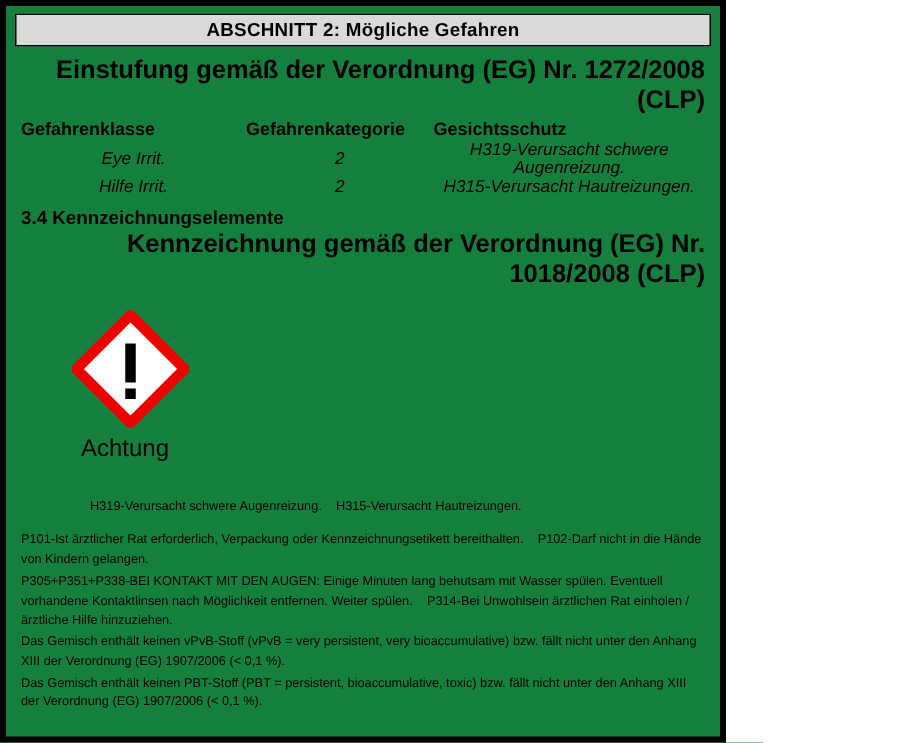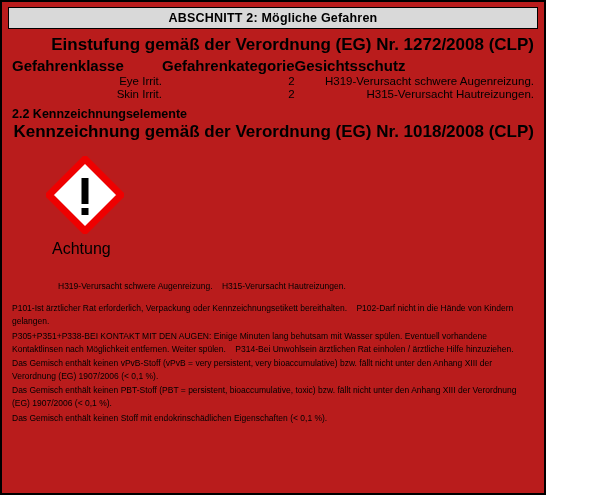--- a/index.html
+++ b/index.html
@@ -9,25 +9,25 @@
   body {
     width: 602px;
     height: 495px;
     background: #ffffff;
     font-family: "Liberation Sans", sans-serif;
     color: #000000;
     overflow: hidden;
   }
   .page {
     position: relative;
-    width: 546px;
+    width: 484px;
     height: 495px;
     box-sizing: border-box;
-    border: 2px solid #000000;
-    background: #b91c1c;
+    border: 4px solid #000000;
+    background: #15803d;
     padding: 0;
   }
   .section-header {
     margin: 5px 6px 0 6px;
     border: 1px solid #000000;
     background: #d9d9d9;
     text-align: center;
     font-weight: bold;
     font-size: 12.5px;
     padding: 3px 0 3px 0;
@@ -49,28 +49,29 @@
   }
   table.cls {
     border-collapse: collapse;
     font-size: 11.5px;
     width: 100%;
     margin-top: 0px;
   }
   table.cls th {
     text-align: left;
     font-weight: bold;
-    font-size: 15px;
+    font-size: 12px;
     padding: 0 0 1px 0;
   }
   table.cls td {
-    text-align: right;
+    text-align: center;
     font-size: 11.5px;
     padding: 0 0 1px 0;
     font-weight: normal;
+    font-style: italic;
   }
   .col1 { width: 150px; }
   .col2 { width: 125px; }
   .col3 { width: auto; }
 
   .pictogram-wrap {
     margin: 14px 0 0 34px;
   }
   .pictogram {
     width: 78px;
@@ -131,28 +132,28 @@
           <th class="col3">Gesichtsschutz</th>
         </tr>
       </thead>
       <tbody>
         <tr>
           <td class="col1">Eye Irrit.</td>
           <td class="col2">2</td>
           <td class="col3">H319-Verursacht schwere Augenreizung.</td>
         </tr>
         <tr>
-          <td class="col1">Skin Irrit.</td>
+          <td class="col1">Hilfe Irrit.</td>
           <td class="col2">2</td>
           <td class="col3">H315-Verursacht Hautreizungen.</td>
         </tr>
       </tbody>
     </table>
 
-    <h2 class="sub">2.2 Kennzeichnungselemente</h2>
+    <h2 class="sub">3.4 Kennzeichnungselemente</h2>
     <div class="bold-line">Kennzeichnung gemäß der Verordnung (EG) Nr. 1018/2008 (CLP)</div>
 
     <div class="pictogram-wrap">
       <div class="pictogram">
         <svg width="78" height="78" viewBox="0 0 78 78" aria-hidden="true">
           <polygon points="39,3 75,39 39,75 3,39" fill="#ffffff" stroke="#ee0000" stroke-width="7"></polygon>
           <rect x="35.5" y="22" width="7" height="26" fill="#000000"></rect>
           <rect x="35.5" y="52" width="7" height="7" fill="#000000"></rect>
         </svg>
       </div>
@@ -176,17 +177,16 @@
       <div class="precaution">
         <span>P305+P351+P338-BEI KONTAKT MIT DEN AUGEN: Einige Minuten lang behutsam mit Wasser spülen. Eventuell vorhandene Kontaktlinsen nach Möglichkeit entfernen. Weiter spülen.</span>
         &nbsp;&nbsp;
         <span>P314-Bei Unwohlsein ärztlichen Rat einholen / ärztliche Hilfe hinzuziehen.</span>
       </div>
     </div>
 
     <div class="other-hazards">
       <p>Das Gemisch enthält keinen vPvB-Stoff (vPvB = very persistent, very bioaccumulative) bzw. fällt nicht unter den Anhang XIII der Verordnung (EG) 1907/2006 (&lt; 0,1 %).</p>
       <p>Das Gemisch enthält keinen PBT-Stoff (PBT = persistent, bioaccumulative, toxic) bzw. fällt nicht unter den Anhang XIII der Verordnung (EG) 1907/2006 (&lt; 0,1 %).</p>
-      <p>Das Gemisch enthält keinen Stoff mit endokrinschädlichen Eigenschaften (&lt; 0,1 %).</p>
     </div>
 
   </div>
 </div>
 
 </body></html>

